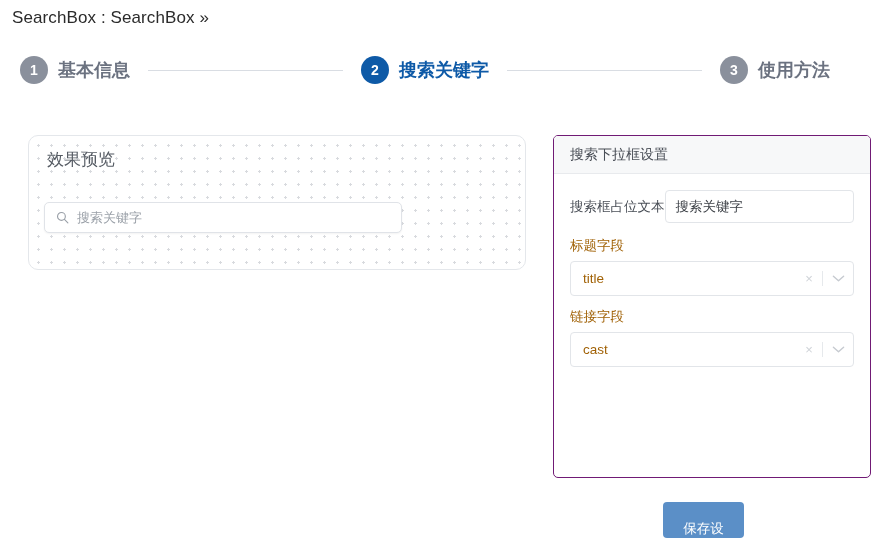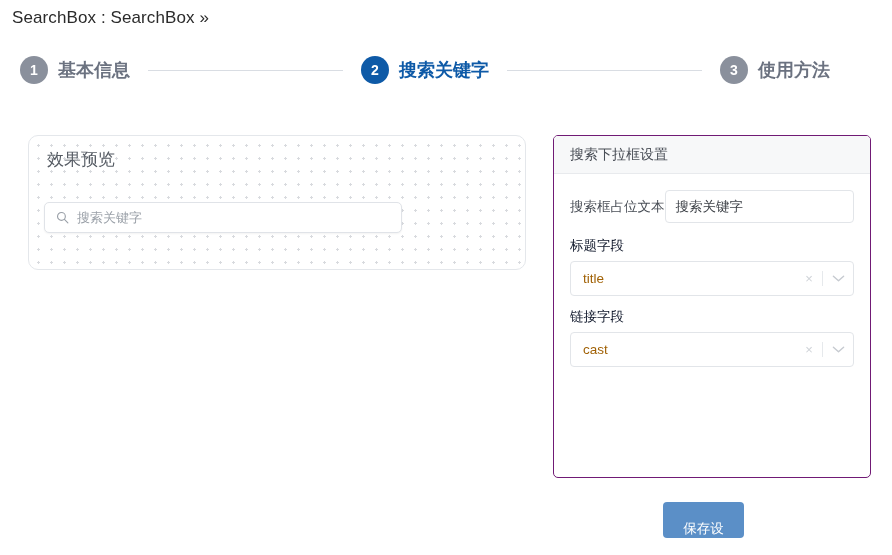--- a/index.html
+++ b/index.html
@@ -190,21 +190,21 @@
     box-sizing: border-box;
     white-space: nowrap;
     overflow: hidden;
   }
 
   .field-block {
     margin-bottom: 12px;
   }
   .field-block .f-label {
     font-size: 13.5px;
-    color: #0f172a;
+    color: #a16207;
     display: block;
     margin-bottom: 6px;
     white-space: nowrap;
   }
   .select-ctl {
     position: relative;
     height: 35px;
     border: 1px solid #e2e5e9;
     border-radius: 4px;
     background: #ffffff;

